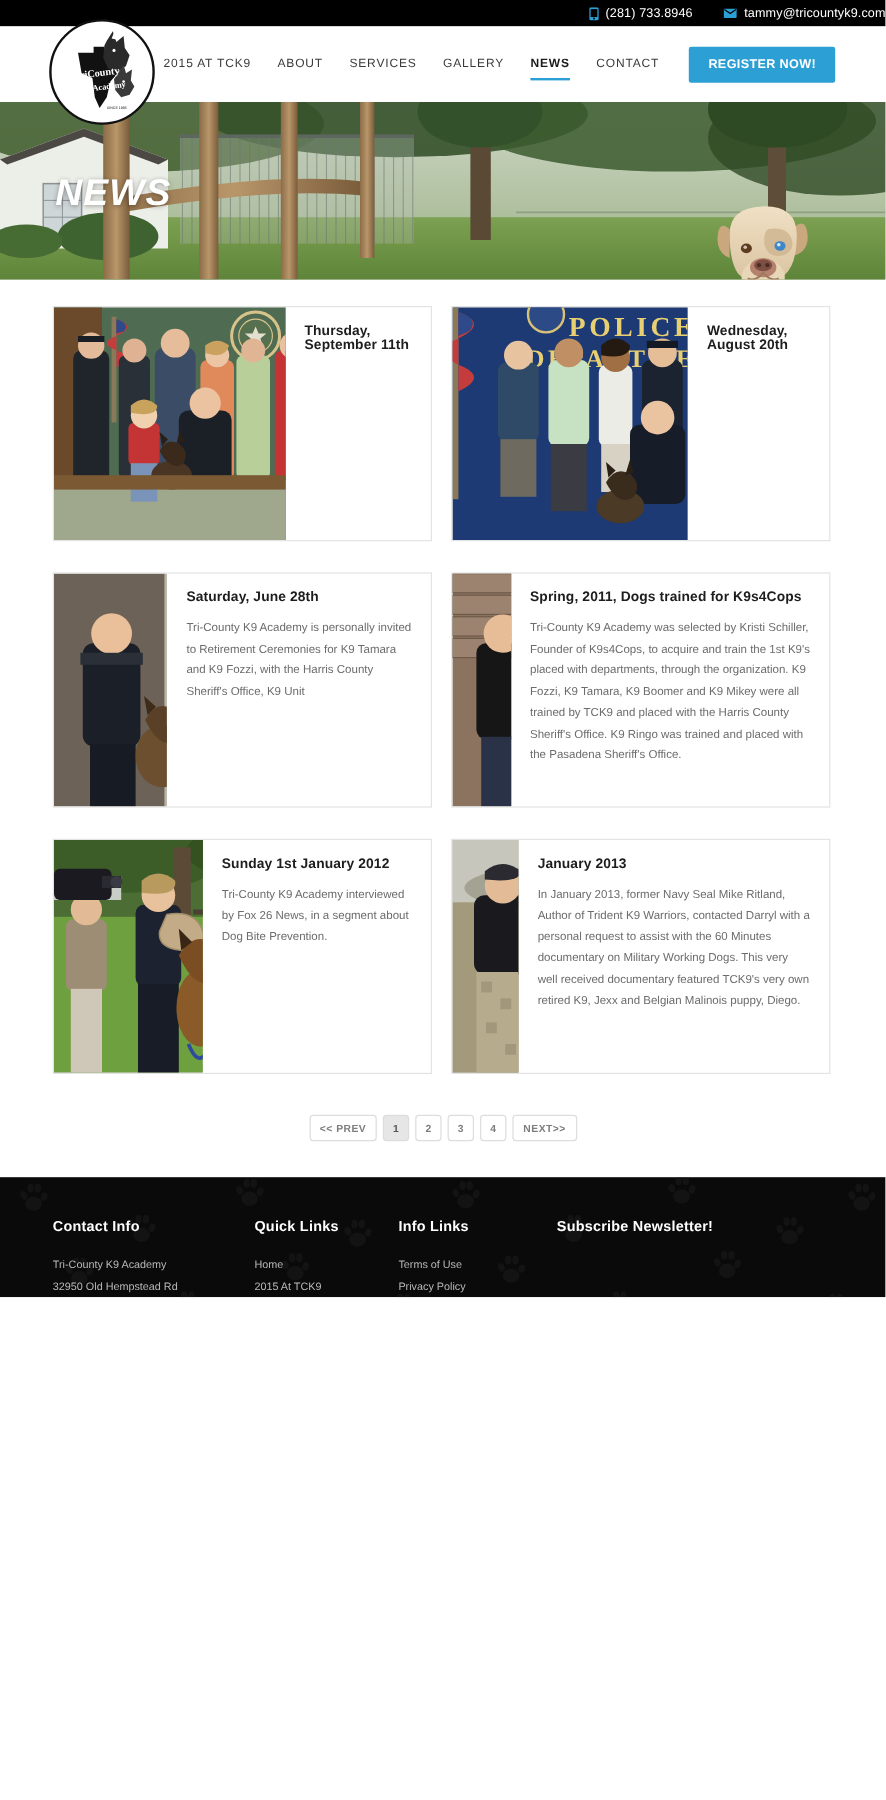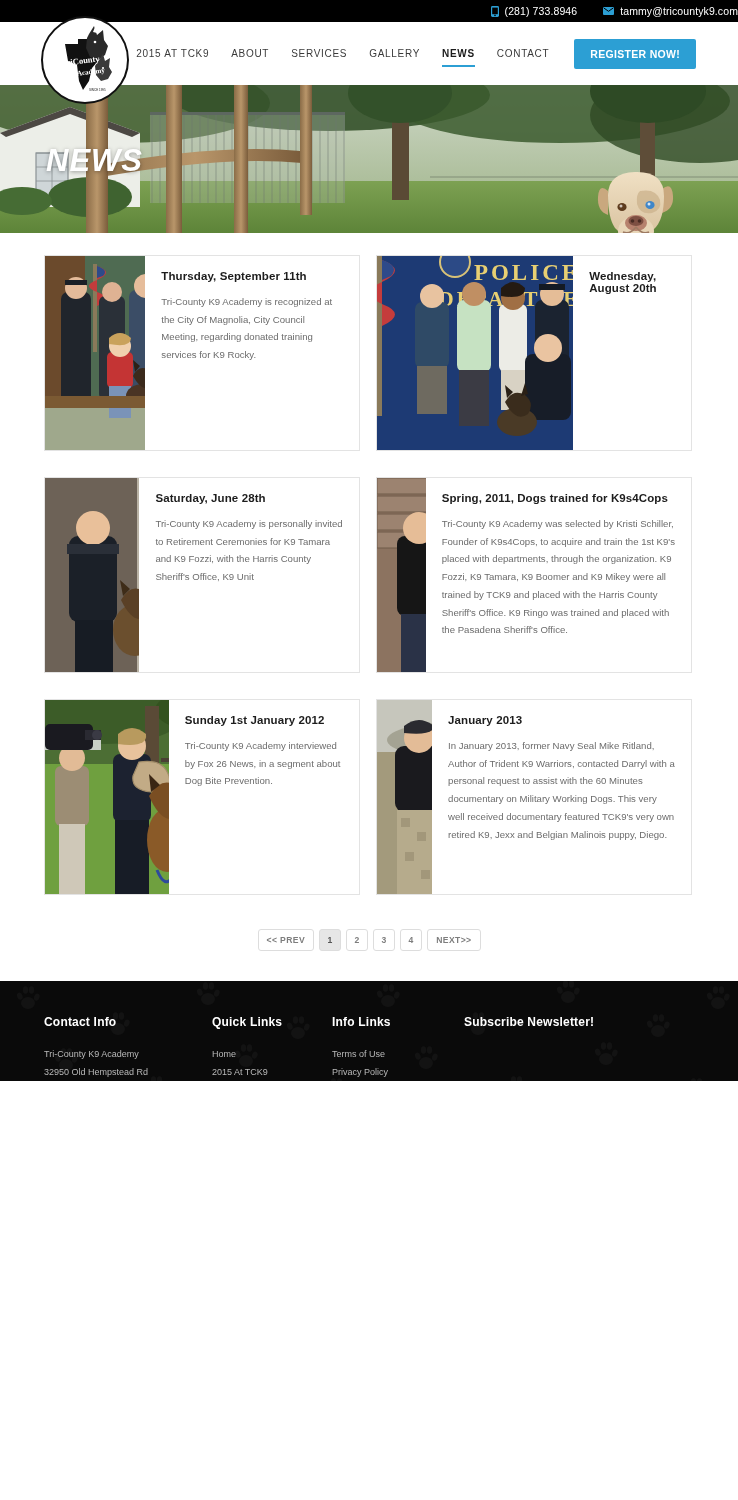--- a/index.html
+++ b/index.html
@@ -465,21 +465,20 @@
 
               <ellipse cx="98" cy="140" rx="17" ry="12" fill="#4a3424"></ellipse>
               <path d="M88 120 q6 -12 16 -6 q9 6 4 16 q-10 8 -20 -10z" fill="#3b2a1c"></path>
               <path d="M90 116 l-2 -12 7 6z M102 114 l3 -12 3 10z" fill="#2c2016"></path>
             </g>
             <rect y="140" width="316" height="12" fill="#7b5a33"></rect>
           </svg>
         </div>
         <div class="card-body">
           <div class="card-title">Thursday, September 11th</div>
-          <div class="card-text">Tri-County K9 Academy is recognized at the City Of Magnolia, City Council Meeting, regarding donated training services for K9 Rocky.</div>
         </div>
       </div>
 
       <div class="card">
         <div class="card-img">
           <svg width="316" height="194" viewBox="0 0 316 194" preserveAspectRatio="none">
             <rect width="316" height="194" fill="#1d3a74"></rect>
             <rect x="250" width="66" height="194" fill="#b9b3a6"></rect>
             <text x="150" y="24" font-family="Liberation Serif, serif" font-size="23" font-weight="bold" fill="#e8cf72" text-anchor="middle" letter-spacing="3">POLICE</text>
             <text x="150" y="50" font-family="Liberation Serif, serif" font-size="21" font-weight="bold" fill="#e8cf72" text-anchor="middle" letter-spacing="3">DEPARTMENT</text>

